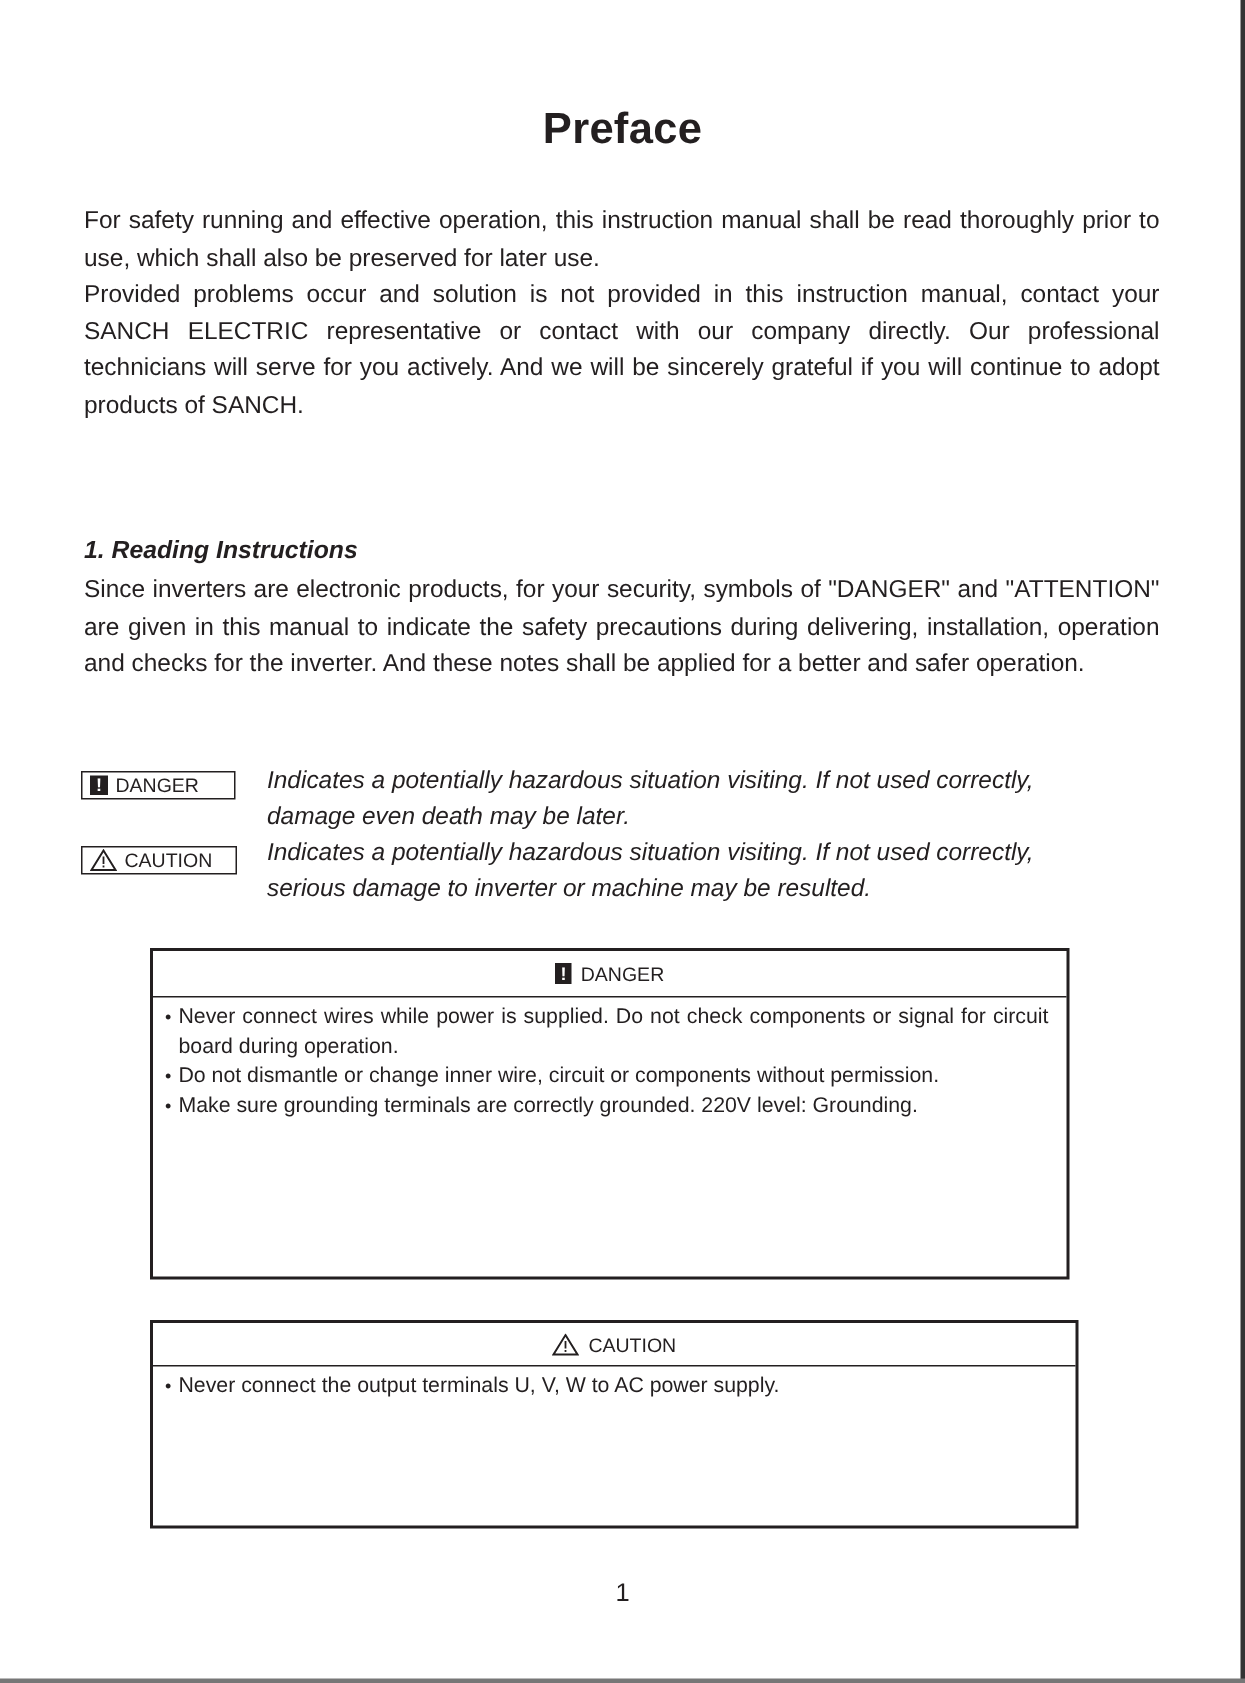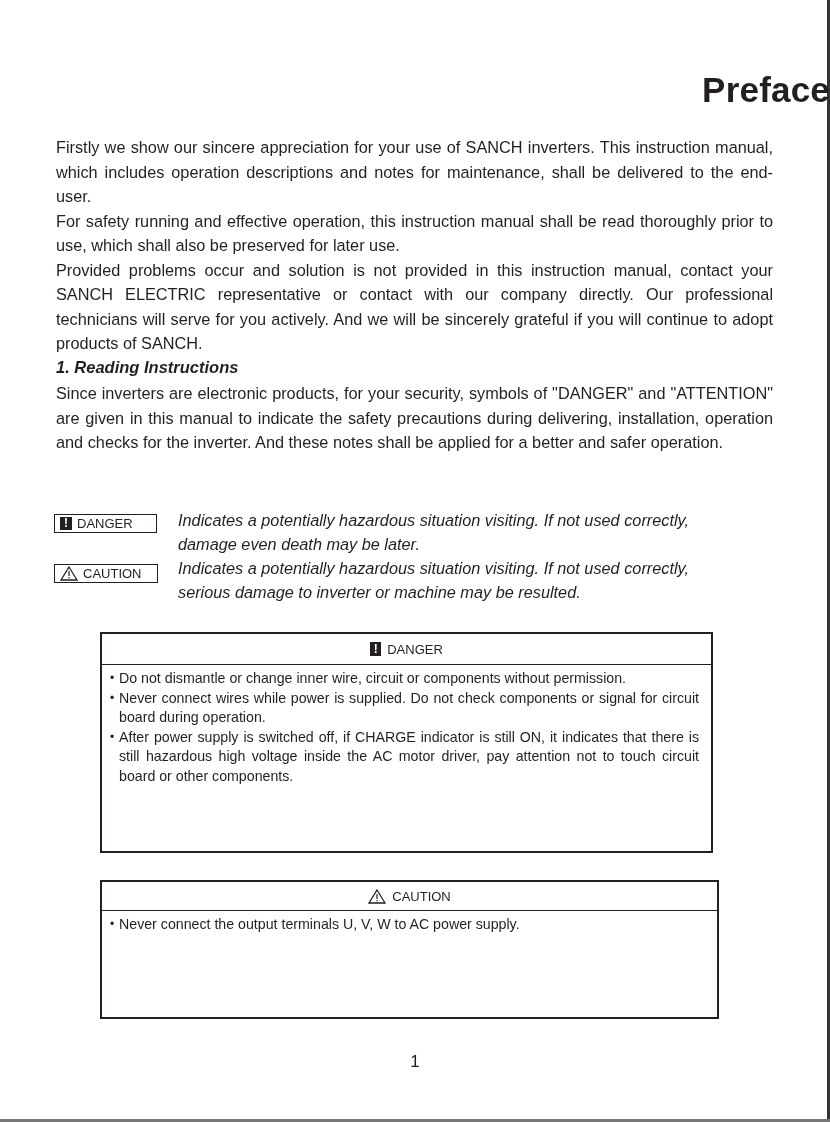--- a/index.html
+++ b/index.html
@@ -4,22 +4,22 @@
 <style>
   html, body { margin: 0; padding: 0; background: #ffffff; }
   body {
     width: 830px; height: 1122px; position: relative; overflow: hidden;
     font-family: "Liberation Sans", sans-serif; color: #231f20;
   }
   .page-edge-right { position: absolute; top: 0; right: 0; width: 3px; height: 1122px; background: #333; }
   .page-edge-bottom { position: absolute; left: 0; bottom: 0; width: 830px; height: 3px; background: #777; }
 
   .title {
-    position: absolute; top: 70px; left: 0; width: 830px; text-align: right;
-    font-size: 35px; font-weight: bold; letter-spacing: 0.2px;
+    position: absolute; top: 70px; left: 0; width: 830px; text-align: center;
+    font-size: 29px; font-weight: bold; letter-spacing: 0.2px;
   }
   .body-text {
     position: absolute; left: 56px; width: 717px;
     font-size: 16.3px; line-height: 24.5px; text-align: justify;
   }
   .body-text p { margin: 0; }
   #intro { top: 135px; }
   .section-heading {
     position: absolute; left: 56px; top: 358px;
     font-size: 16.5px; font-weight: bold; font-style: italic; text-align: right;
@@ -75,21 +75,20 @@
 </style>
 </head>
 <body>
 
 <div class="page-edge-right"></div>
 <div class="page-edge-bottom"></div>
 
 <h1 class="title" style="margin:0">Preface</h1>
 
 <div class="body-text" id="intro">
-  <p>Firstly we show our sincere appreciation for your use of SANCH inverters. This instruction manual, which includes operation descriptions and notes for maintenance, shall be delivered to the end-user.</p>
   <p>For safety running and effective operation, this instruction manual shall be read thoroughly prior to use, which shall also be preserved for later use.</p>
   <p>Provided problems occur and solution is not provided in this instruction manual, contact your SANCH ELECTRIC representative or contact with our company directly. Our professional technicians will serve for you actively. And we will be sincerely grateful if you will continue to adopt products of SANCH.</p>
 </div>
 
 <div class="section-heading">1. Reading Instructions</div>
 
 <div class="body-text" id="reading">
   <p>Since inverters are electronic products, for your security, symbols of "DANGER" and "ATTENTION" are given in this manual to indicate the safety precautions during delivering, installation, operation and checks for the inverter. And these notes shall be applied for a better and safer operation.</p>
 </div>
 
@@ -118,23 +117,23 @@
     <div>serious damage to inverter or machine may be resulted.</div>
   </div>
 </div>
 
 <div class="notice-box" id="danger-box">
   <div class="notice-head">
     <span class="excl">!</span>
     <span>DANGER</span>
   </div>
   <ul class="notice-list">
+    <li>Never connect wires while power is supplied. Do not check components or signal for circuit board during operation.</li>
     <li>Do not dismantle or change inner wire, circuit or components without permission.</li>
-    <li>Never connect wires while power is supplied. Do not check components or signal for circuit board during operation.</li>
-    <li>After power supply is switched off, if CHARGE indicator is still ON, it indicates that there is still hazardous high voltage inside the AC motor driver, pay attention not to touch circuit board or other components.</li>
+    <li>Make sure grounding terminals are correctly grounded. 220V level: Grounding.</li>
   </ul>
 </div>
 
 <div class="notice-box" id="caution-box">
   <div class="notice-head">
     <svg class="tri" viewBox="0 0 18 15">
       <polygon points="9,1 17,14 1,14" fill="none" stroke="#231f20" stroke-width="1.3"></polygon>
       <rect x="8.4" y="5" width="1.2" height="5" fill="#231f20"></rect>
       <rect x="8.4" y="11" width="1.2" height="1.3" fill="#231f20"></rect>
     </svg>

